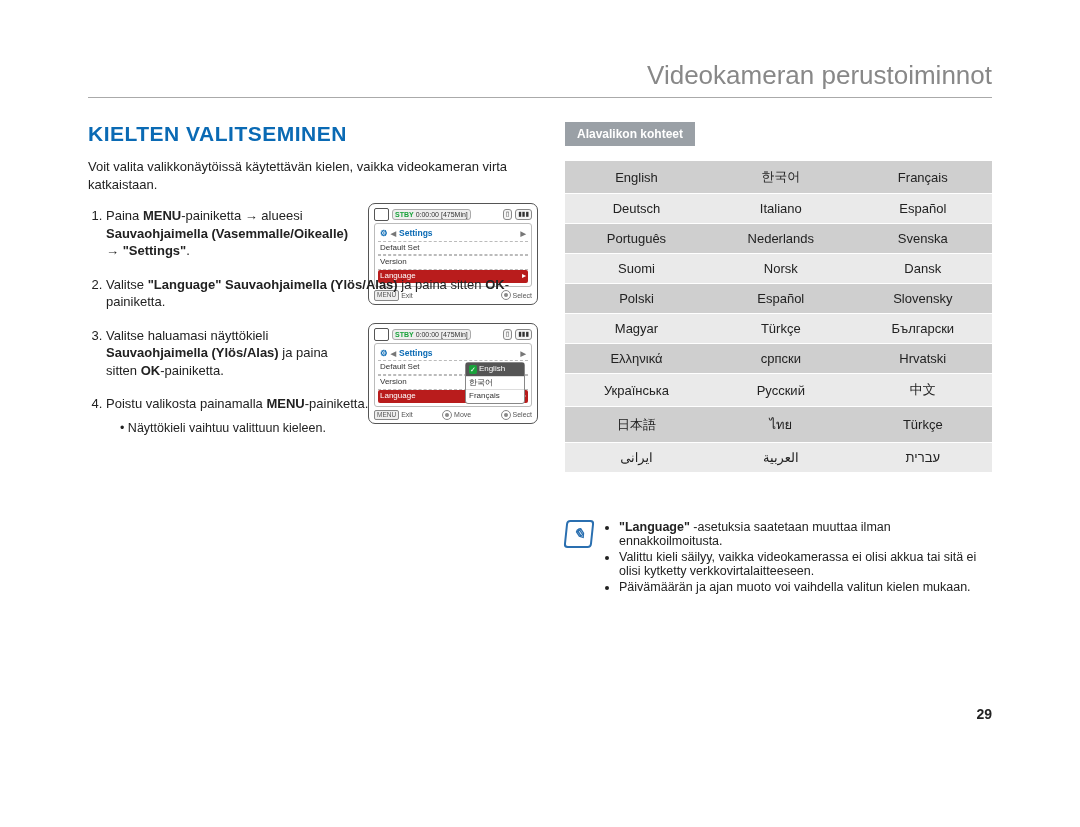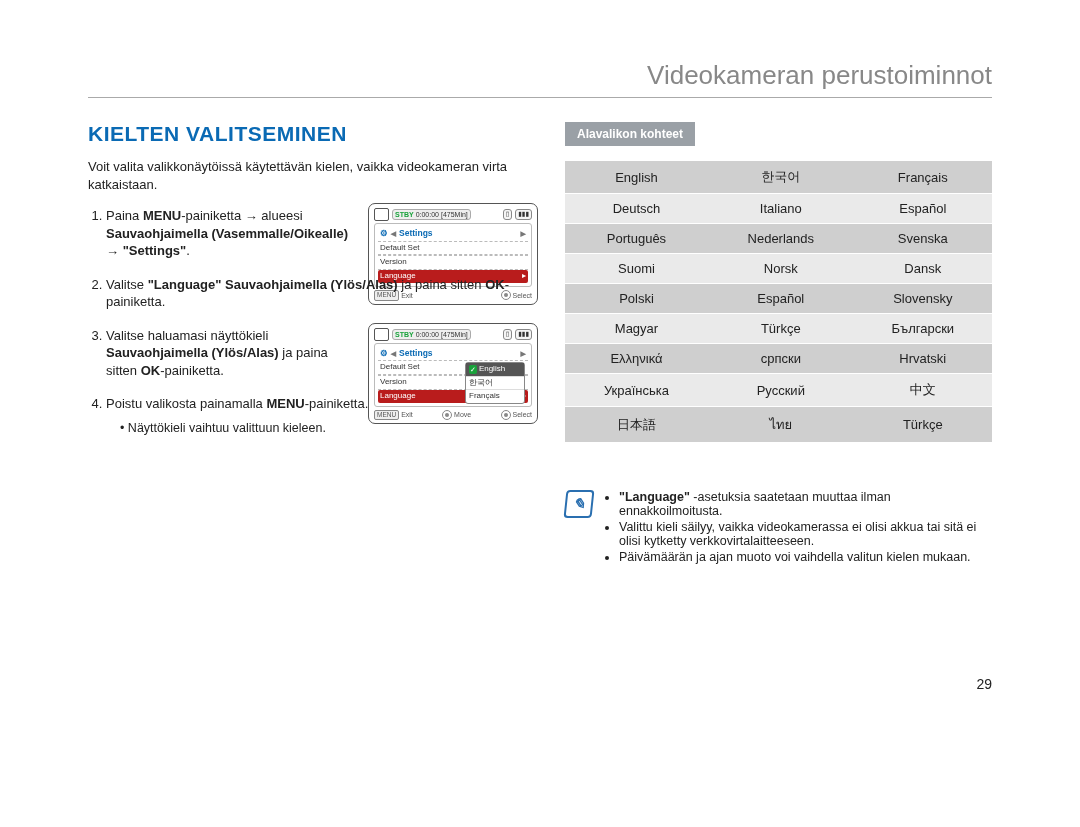--- a/index.html
+++ b/index.html
@@ -157,21 +157,21 @@
     display: flex; align-items: center; justify-content: center;
     font-style: italic; font-family: Georgia, serif;
     transform: skewX(-6deg);
     font-size: 15px;
   }
   .note-box ul { margin: 0; padding-left: 16px; }
   .note-box li { margin-bottom: 2px; }
 
   .page-number {
     text-align: right;
-    font-weight: normal;
+    font-weight: bold;
     font-size: 14px;
     margin-top: 110px;
   }
 </style>
 </head>
 <body>
 
 <div class="page">
   <div class="breadcrumb">Videokameran perustoiminnot</div>
 
@@ -334,20 +334,25 @@
             <tr>
               <td>Українська</td>
               <td>Русский</td>
               <td>中文</td>
             </tr>
             <tr>
               <td>日本語</td>
               <td>ไทย</td>
               <td>Türkçe</td>
             </tr>
+            <tr>
+              <td>ایرانی</td>
+              <td>العربية</td>
+              <td>עברית</td>
+            </tr>
           </tbody>
         </table>
 
       <div class="note-box">
         <div class="note-icon">✎</div>
         <ul id="notes-ul">
             <li><b>"Language"</b> -asetuksia saatetaan muuttaa ilman ennakkoilmoitusta.</li>
             <li>Valittu kieli säilyy, vaikka videokamerassa ei olisi akkua tai sitä ei olisi kytketty verkkovirtalaitteeseen.</li>
             <li>Päivämäärän ja ajan muoto voi vaihdella valitun kielen mukaan.</li>
           </ul>

